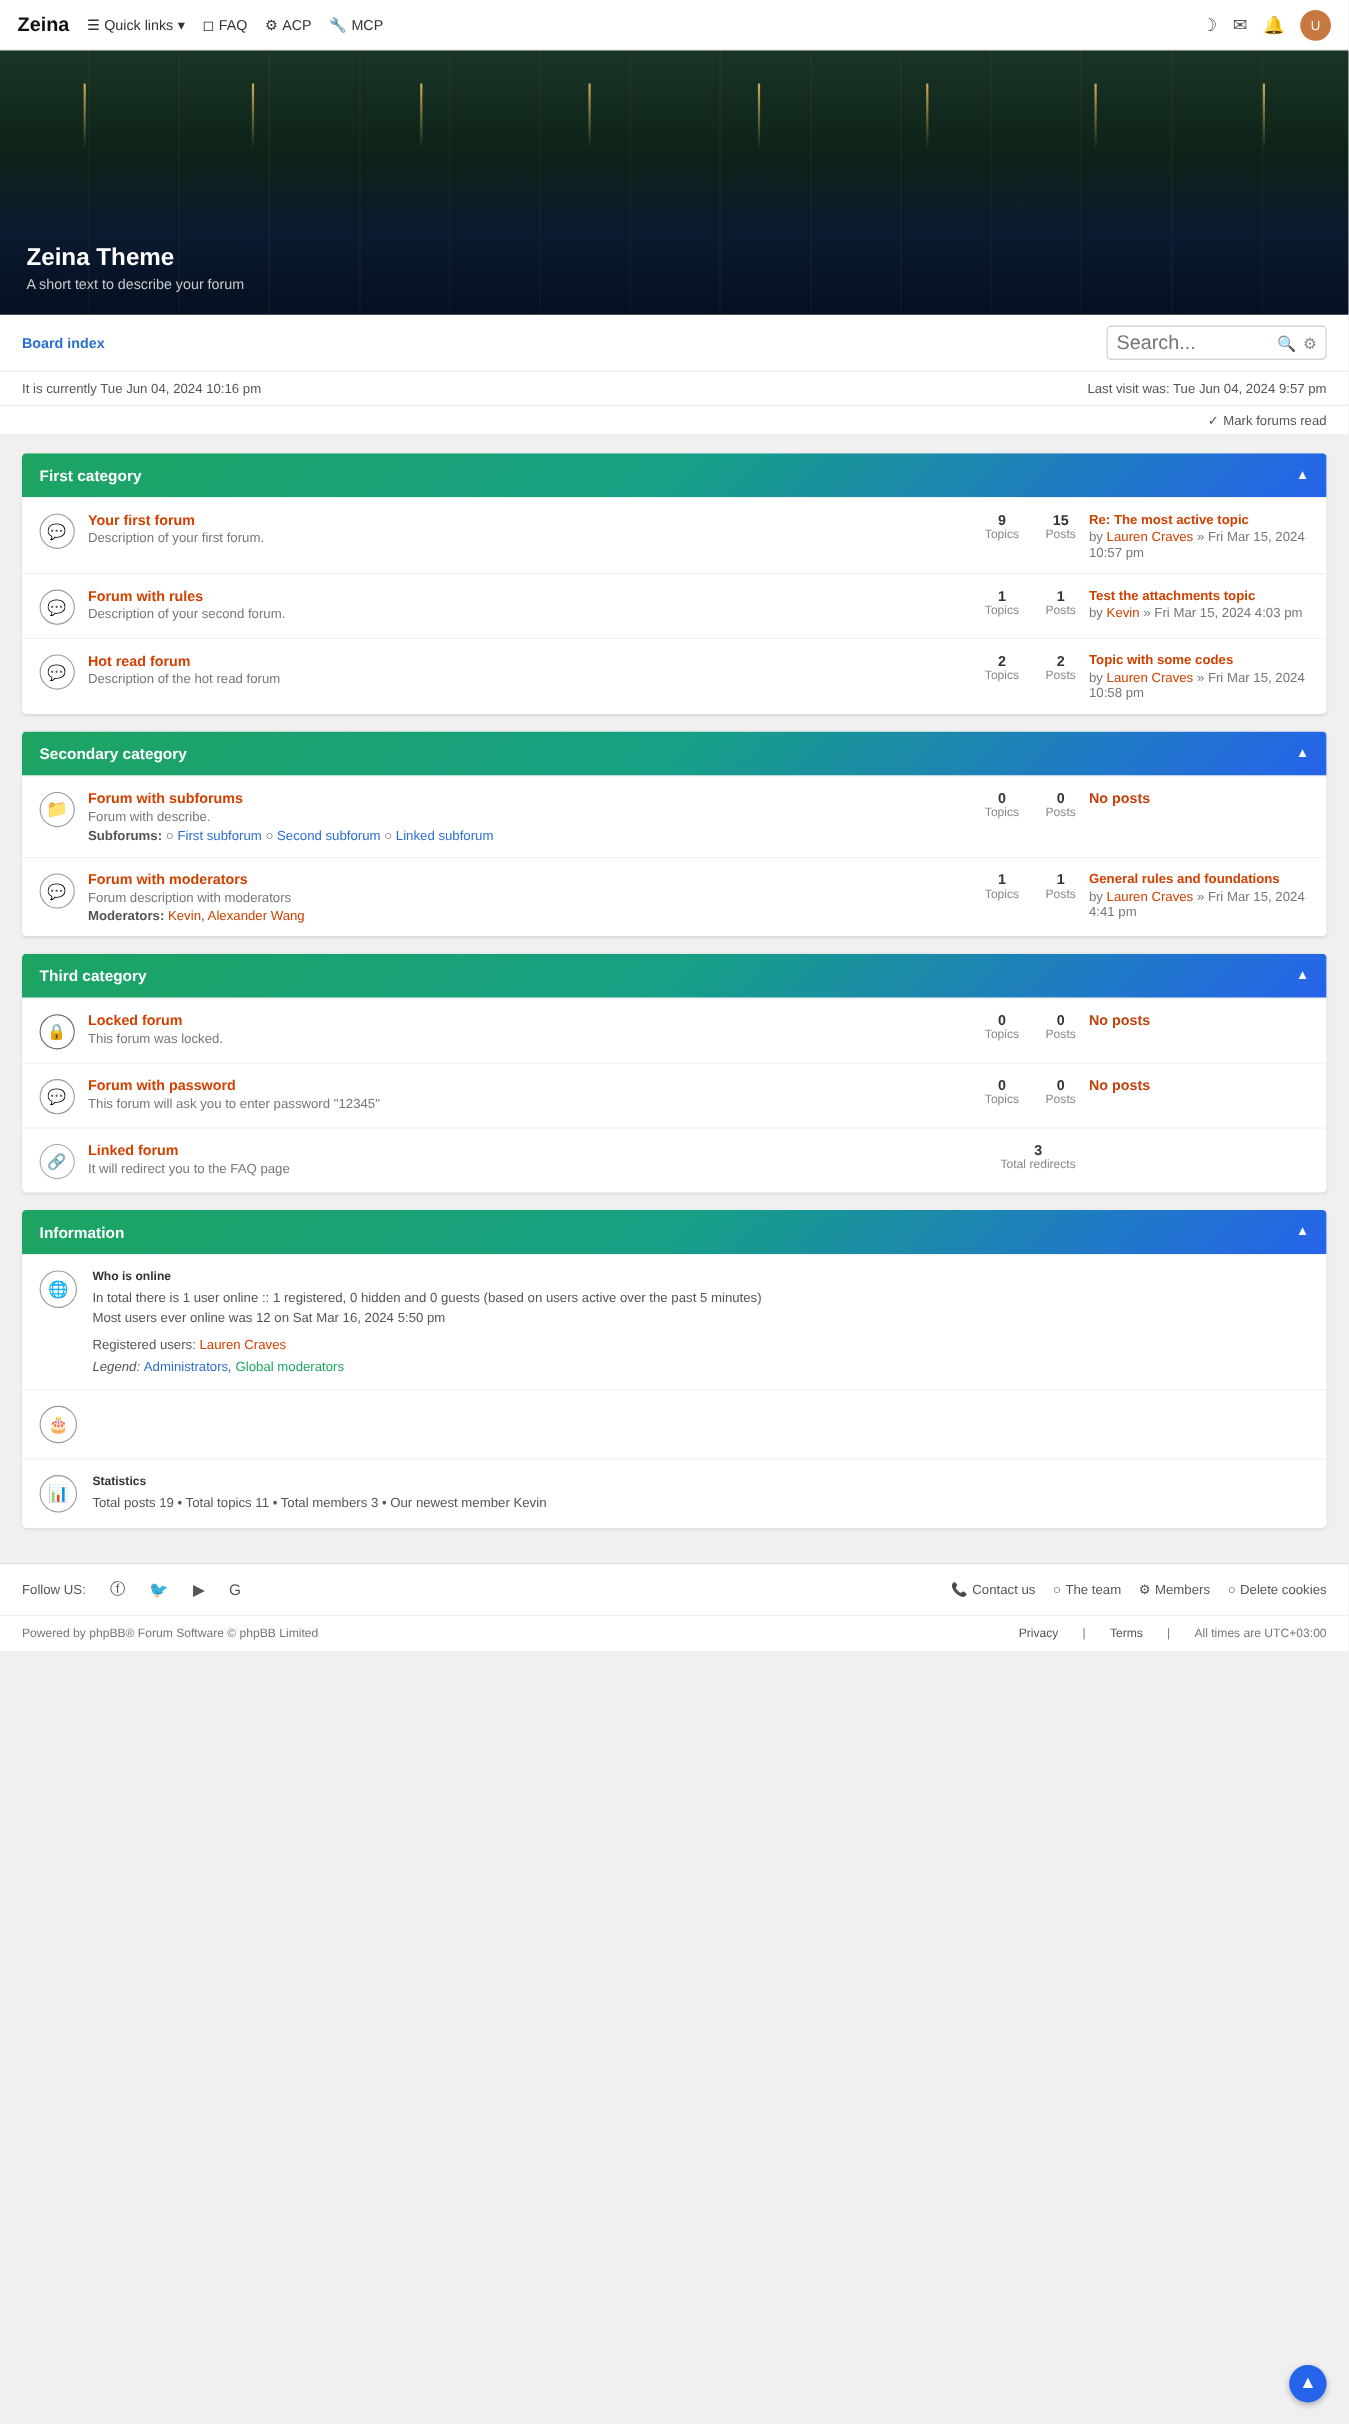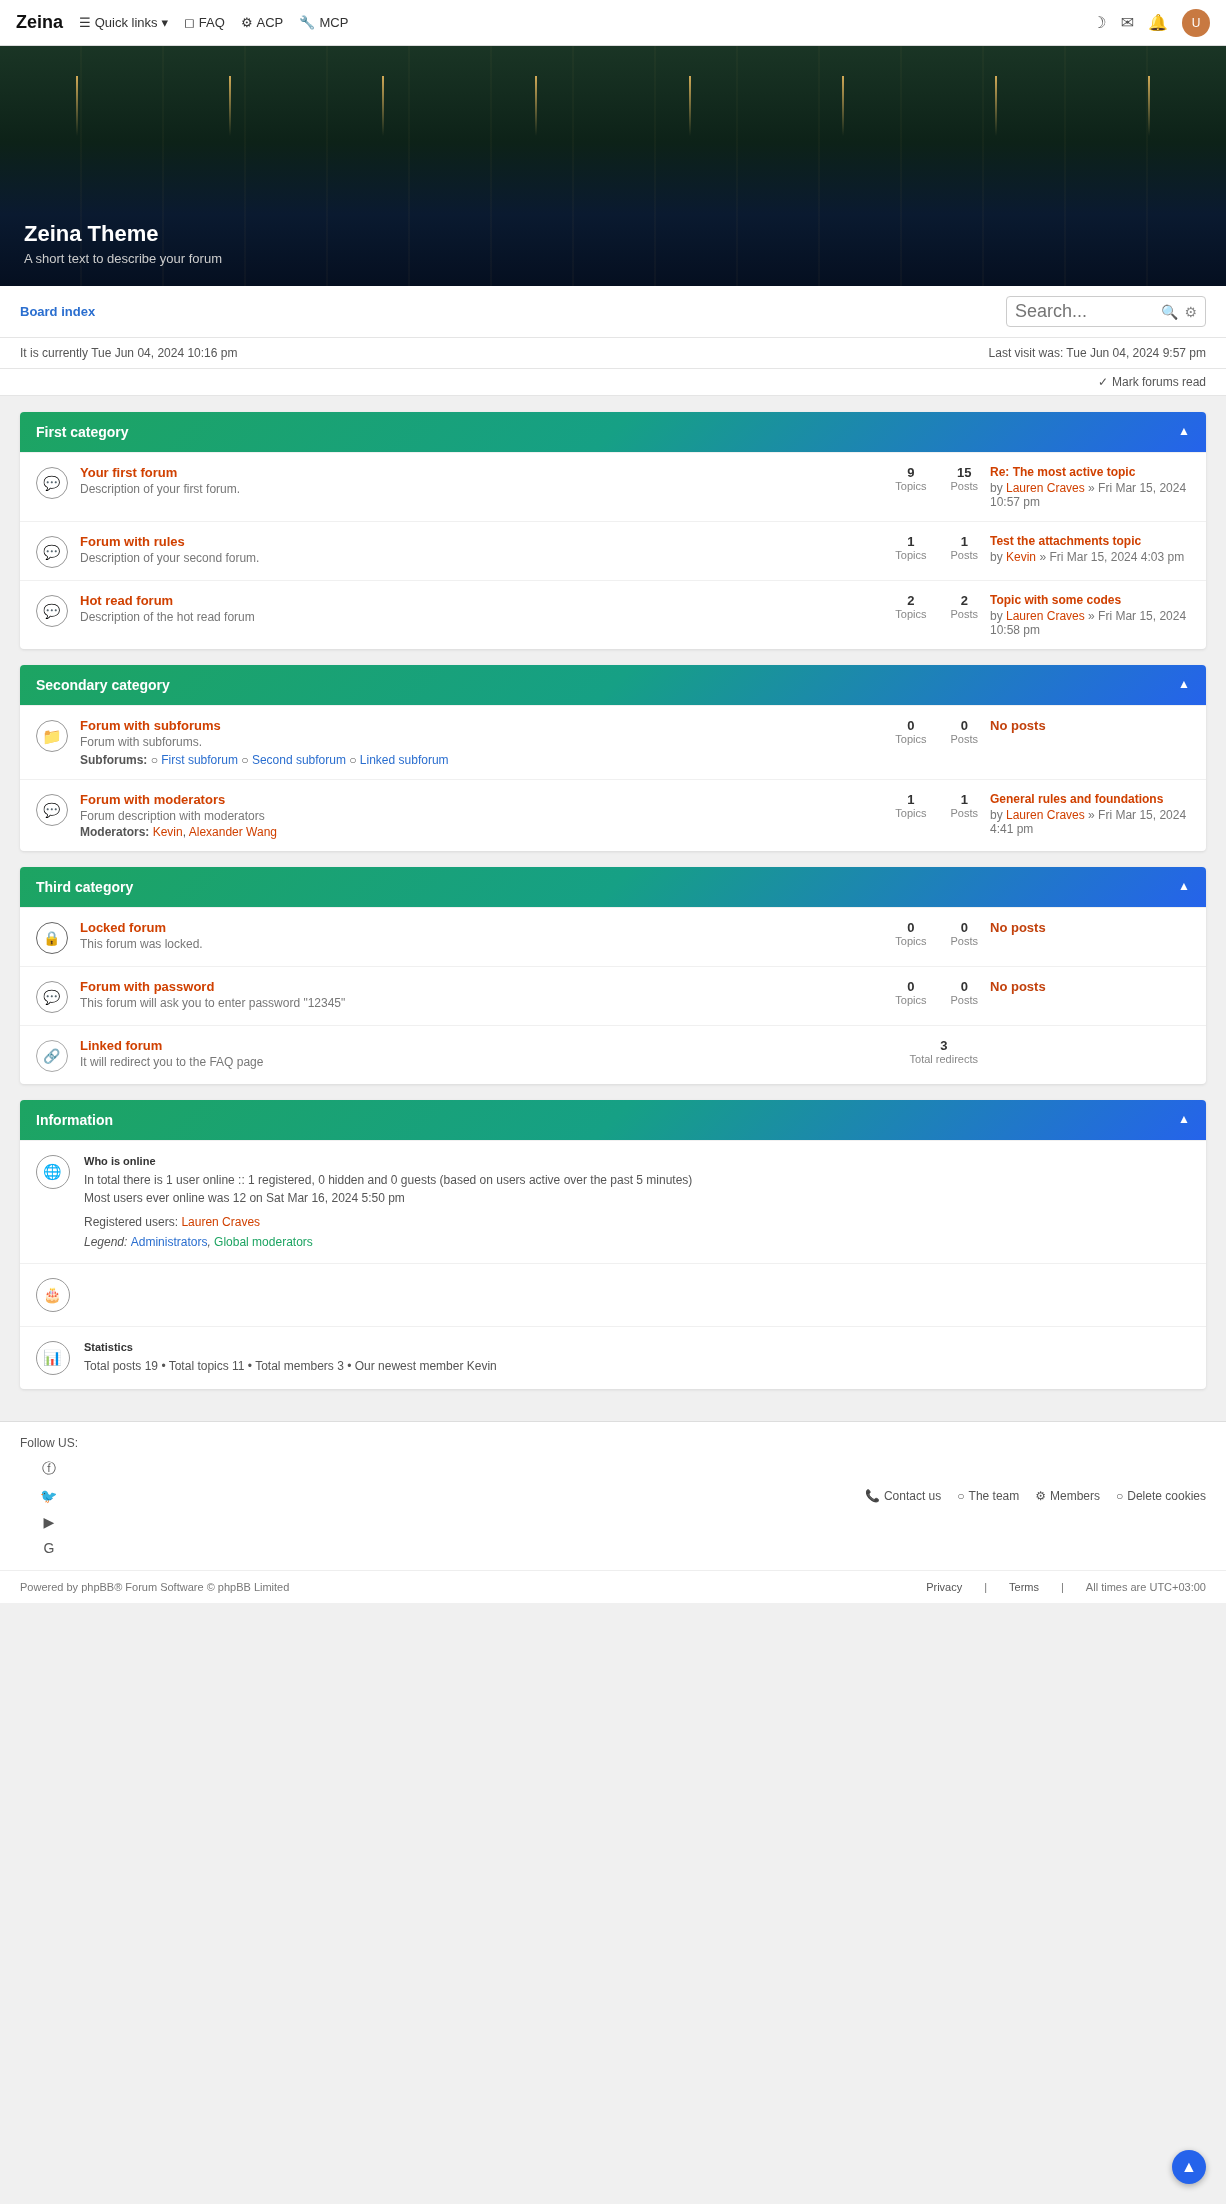--- a/index.html
+++ b/index.html
@@ -166,21 +166,21 @@
 
     
     .footer-links {
       background: #fff;
       border-top: 1px solid #ddd;
       padding: 14px 20px;
       display: flex;
       align-items: center;
       justify-content: space-between;
     }
-    .follow-us { display: flex; align-items: center; gap: 10px; font-size: 12px; color: #555; flex-direction: column; }
+    .follow-us { display: flex; align-items: center; gap: 22px; font-size: 12px; color: #555; }
     .social-icon { font-size: 14px; color: #555; cursor: pointer; }
     .footer-nav { display: flex; align-items: center; gap: 16px; font-size: 12px; color: #555; }
     .footer-nav a { color: #555; display: flex; align-items: center; gap: 4px; }
     .footer-bottom {
       background: #fff;
       border-top: 1px solid #eee;
       padding: 10px 20px;
       display: flex;
       align-items: center;
       justify-content: space-between;
@@ -345,21 +345,21 @@
   <div class="category">
     <div class="category-header">
       <span class="category-header-title">Secondary category</span>
       <span class="category-chevron">▲</span>
     </div>
 
     <div class="forum-row">
       <div class="forum-icon" style="font-size:16px;">📁</div>
       <div class="forum-info">
         <div class="forum-name"><a>Forum with subforums</a></div>
-        <div class="forum-desc">Forum with subforums.</div>
+        <div class="forum-desc">Forum with describe.</div>
         <div class="forum-subforums">
           <strong>Subforums:</strong>
           ○ <a>First subforum</a>
           ○ <a>Second subforum</a>
           ○ <a>Linked subforum</a>
         </div>
       </div>
       <div class="forum-stats">
         <div class="forum-stat">
           <div class="forum-stat-num">0</div>

